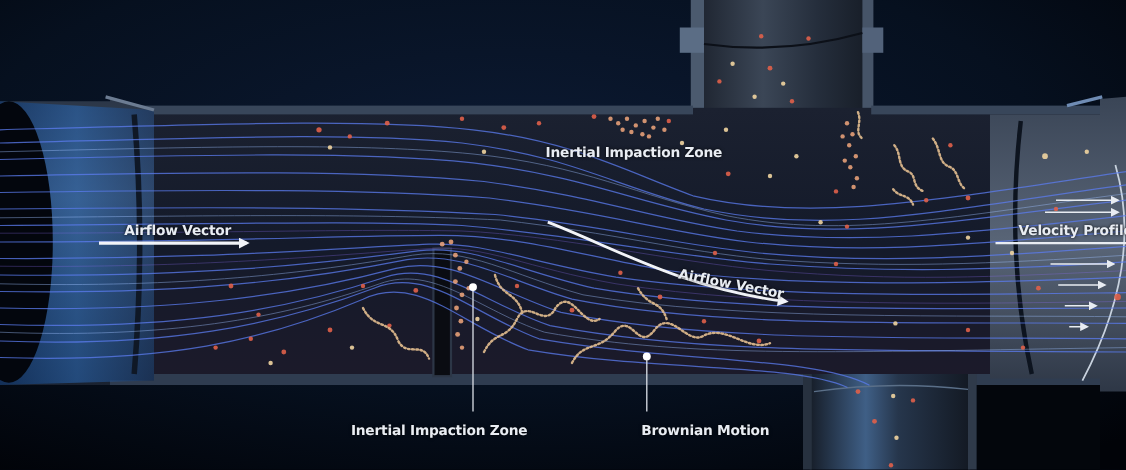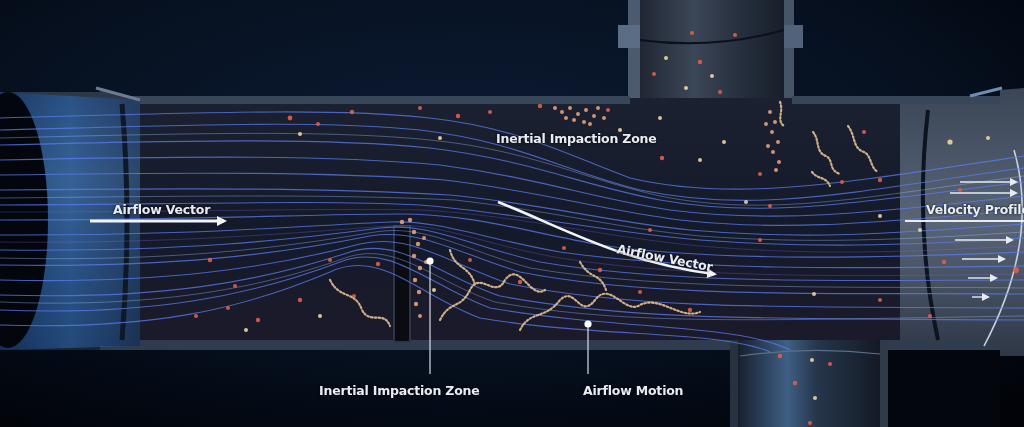--- a/index.html
+++ b/index.html
@@ -290,15 +290,15 @@
       <circle cx="430" cy="261" r="3.6" fill="#ffffff"></circle>
       <line x1="588" y1="324" x2="588" y2="374" stroke="#d9dee6" stroke-width="1.2"></line>
       <circle cx="588" cy="324" r="3.6" fill="#ffffff"></circle>
     </g>
   </svg>
 
   <div class="lbl" style="left:113px; top:202px;">Airflow Vector</div>
   <div class="lbl" style="left:617px; top:241px; transform: rotate(11deg); transform-origin: left center;">Airflow Vector</div>
   <div class="lbl" style="left:496px; top:131px;">Inertial Impaction Zone</div>
   <div class="lbl" style="left:319px; top:383px;">Inertial Impaction Zone</div>
-  <div class="lbl" style="left:583px; top:383px;">Airflow Motion</div>
+  <div class="lbl" style="left:583px; top:383px;">Brownian Motion</div>
   <div class="lbl" style="left:926px; top:202px;">Velocity Profile</div>
 </div>
 
 </body></html>

